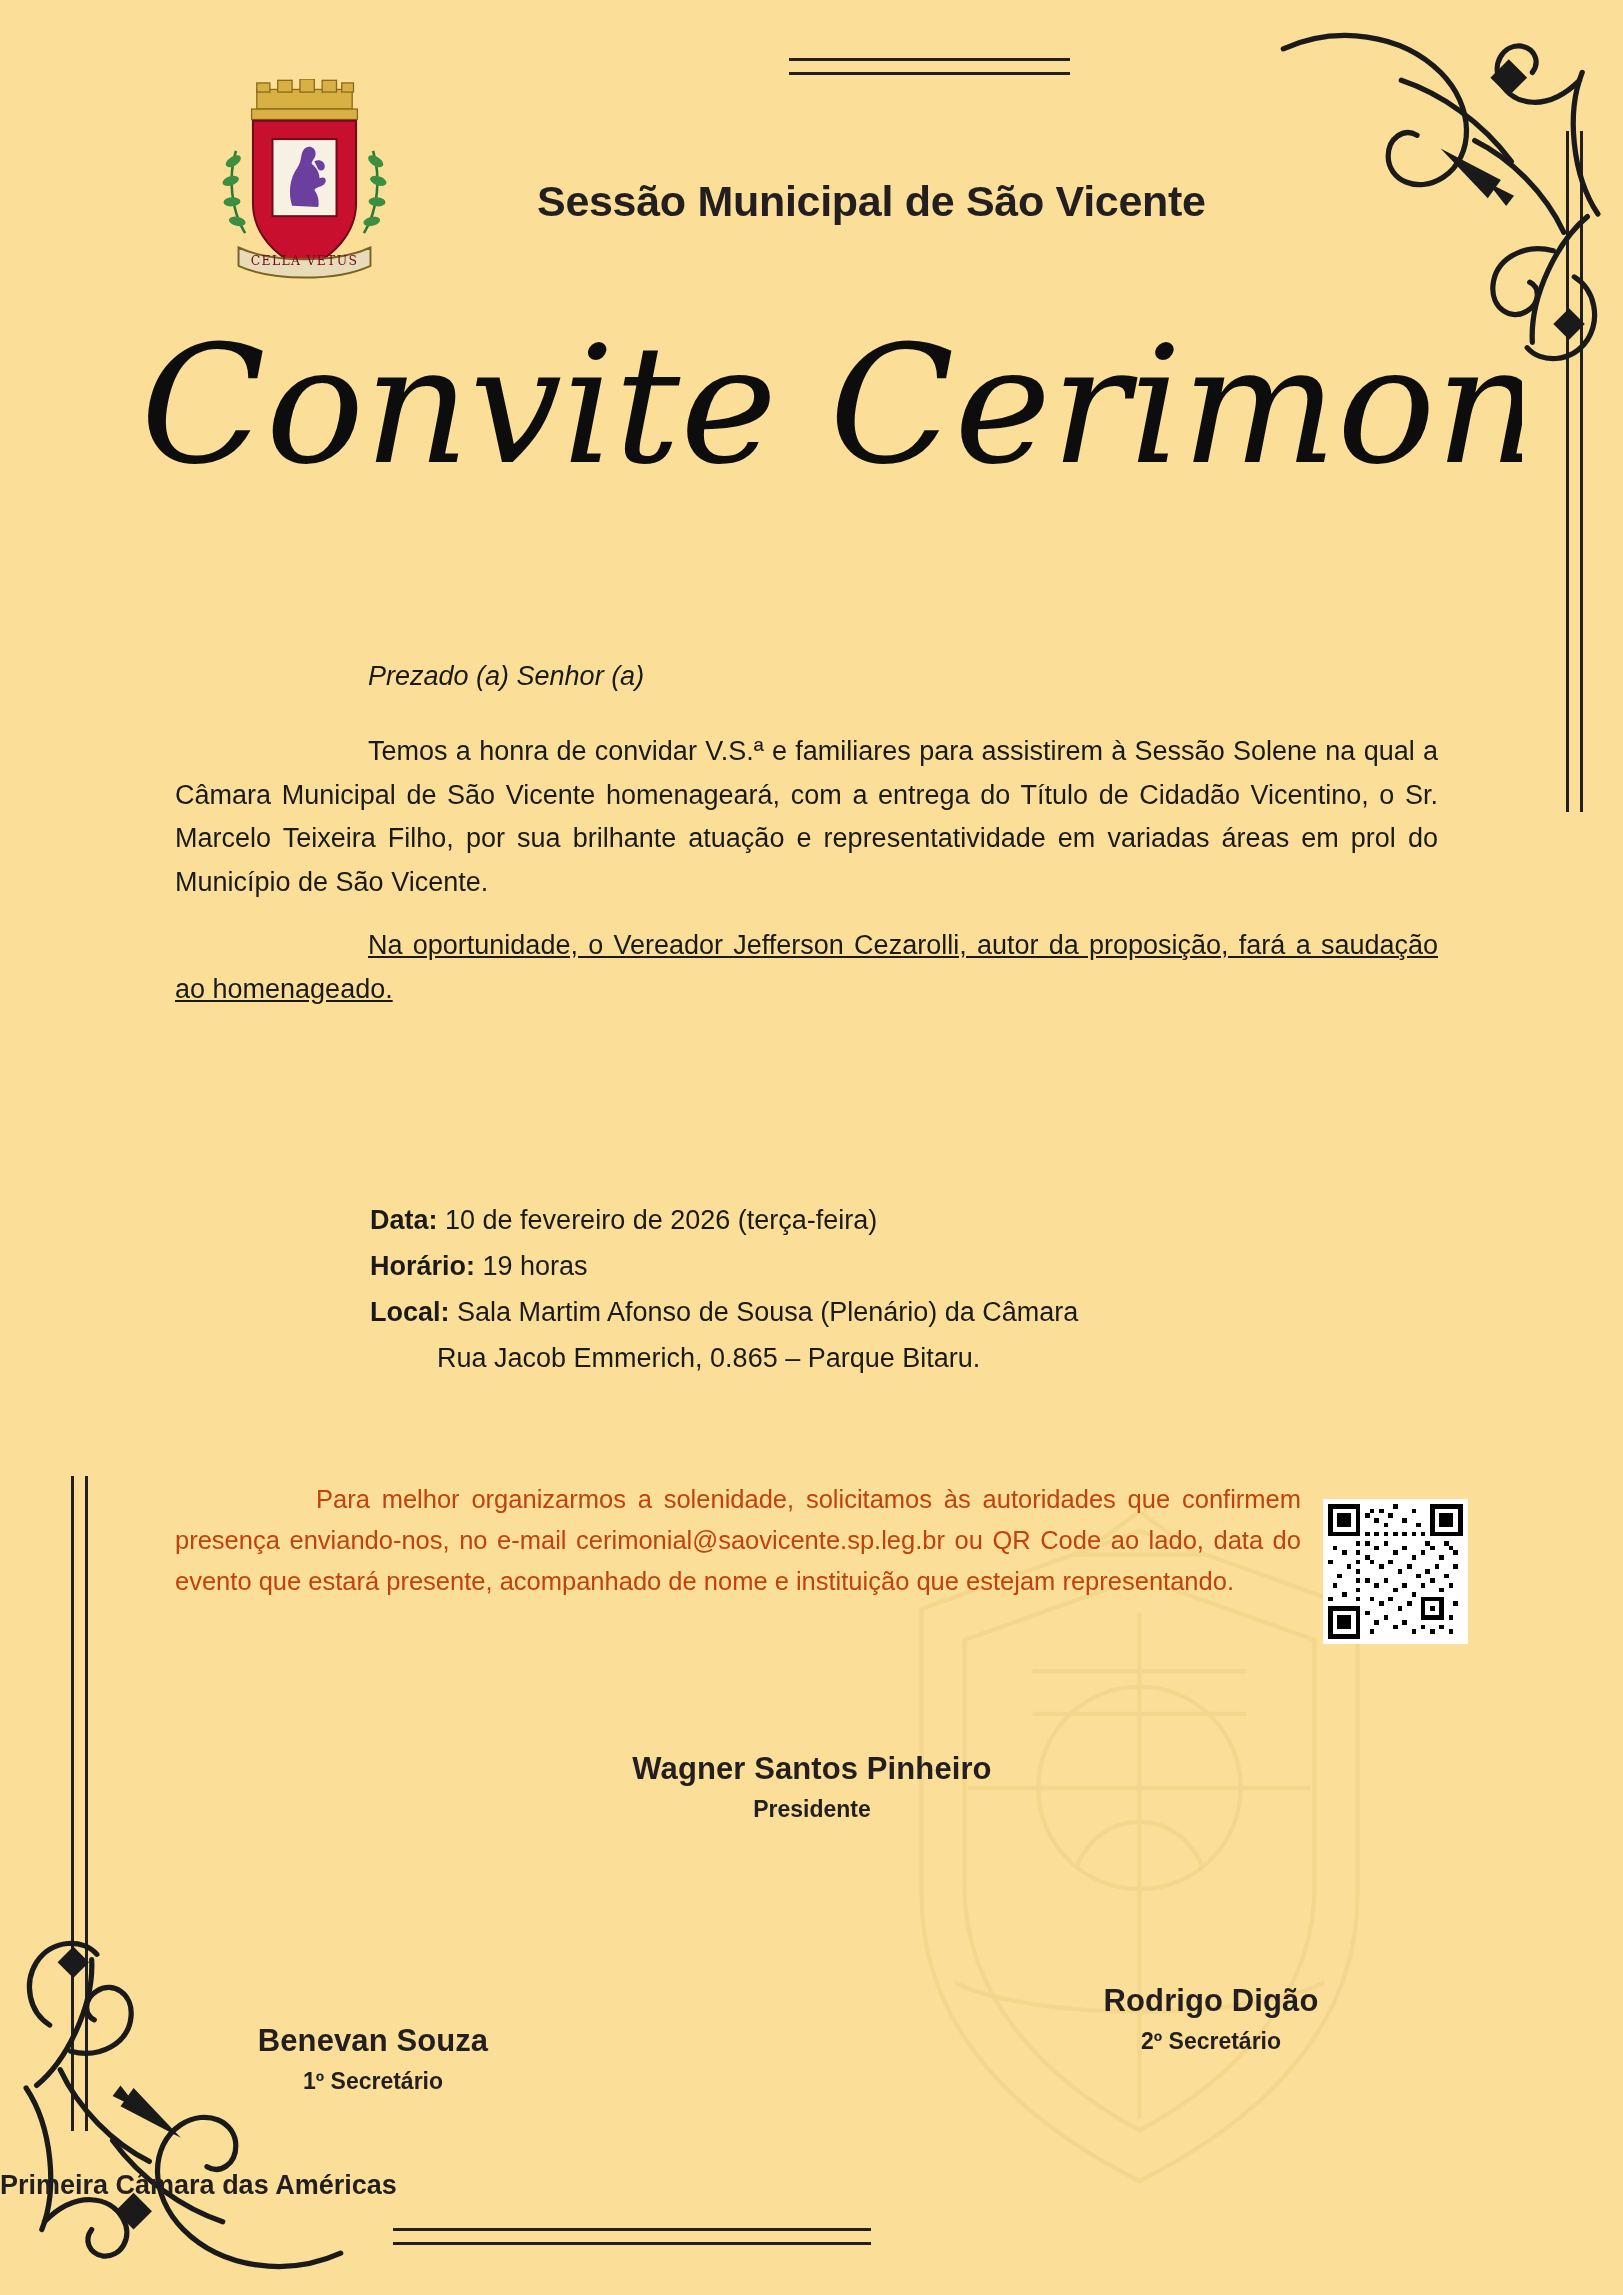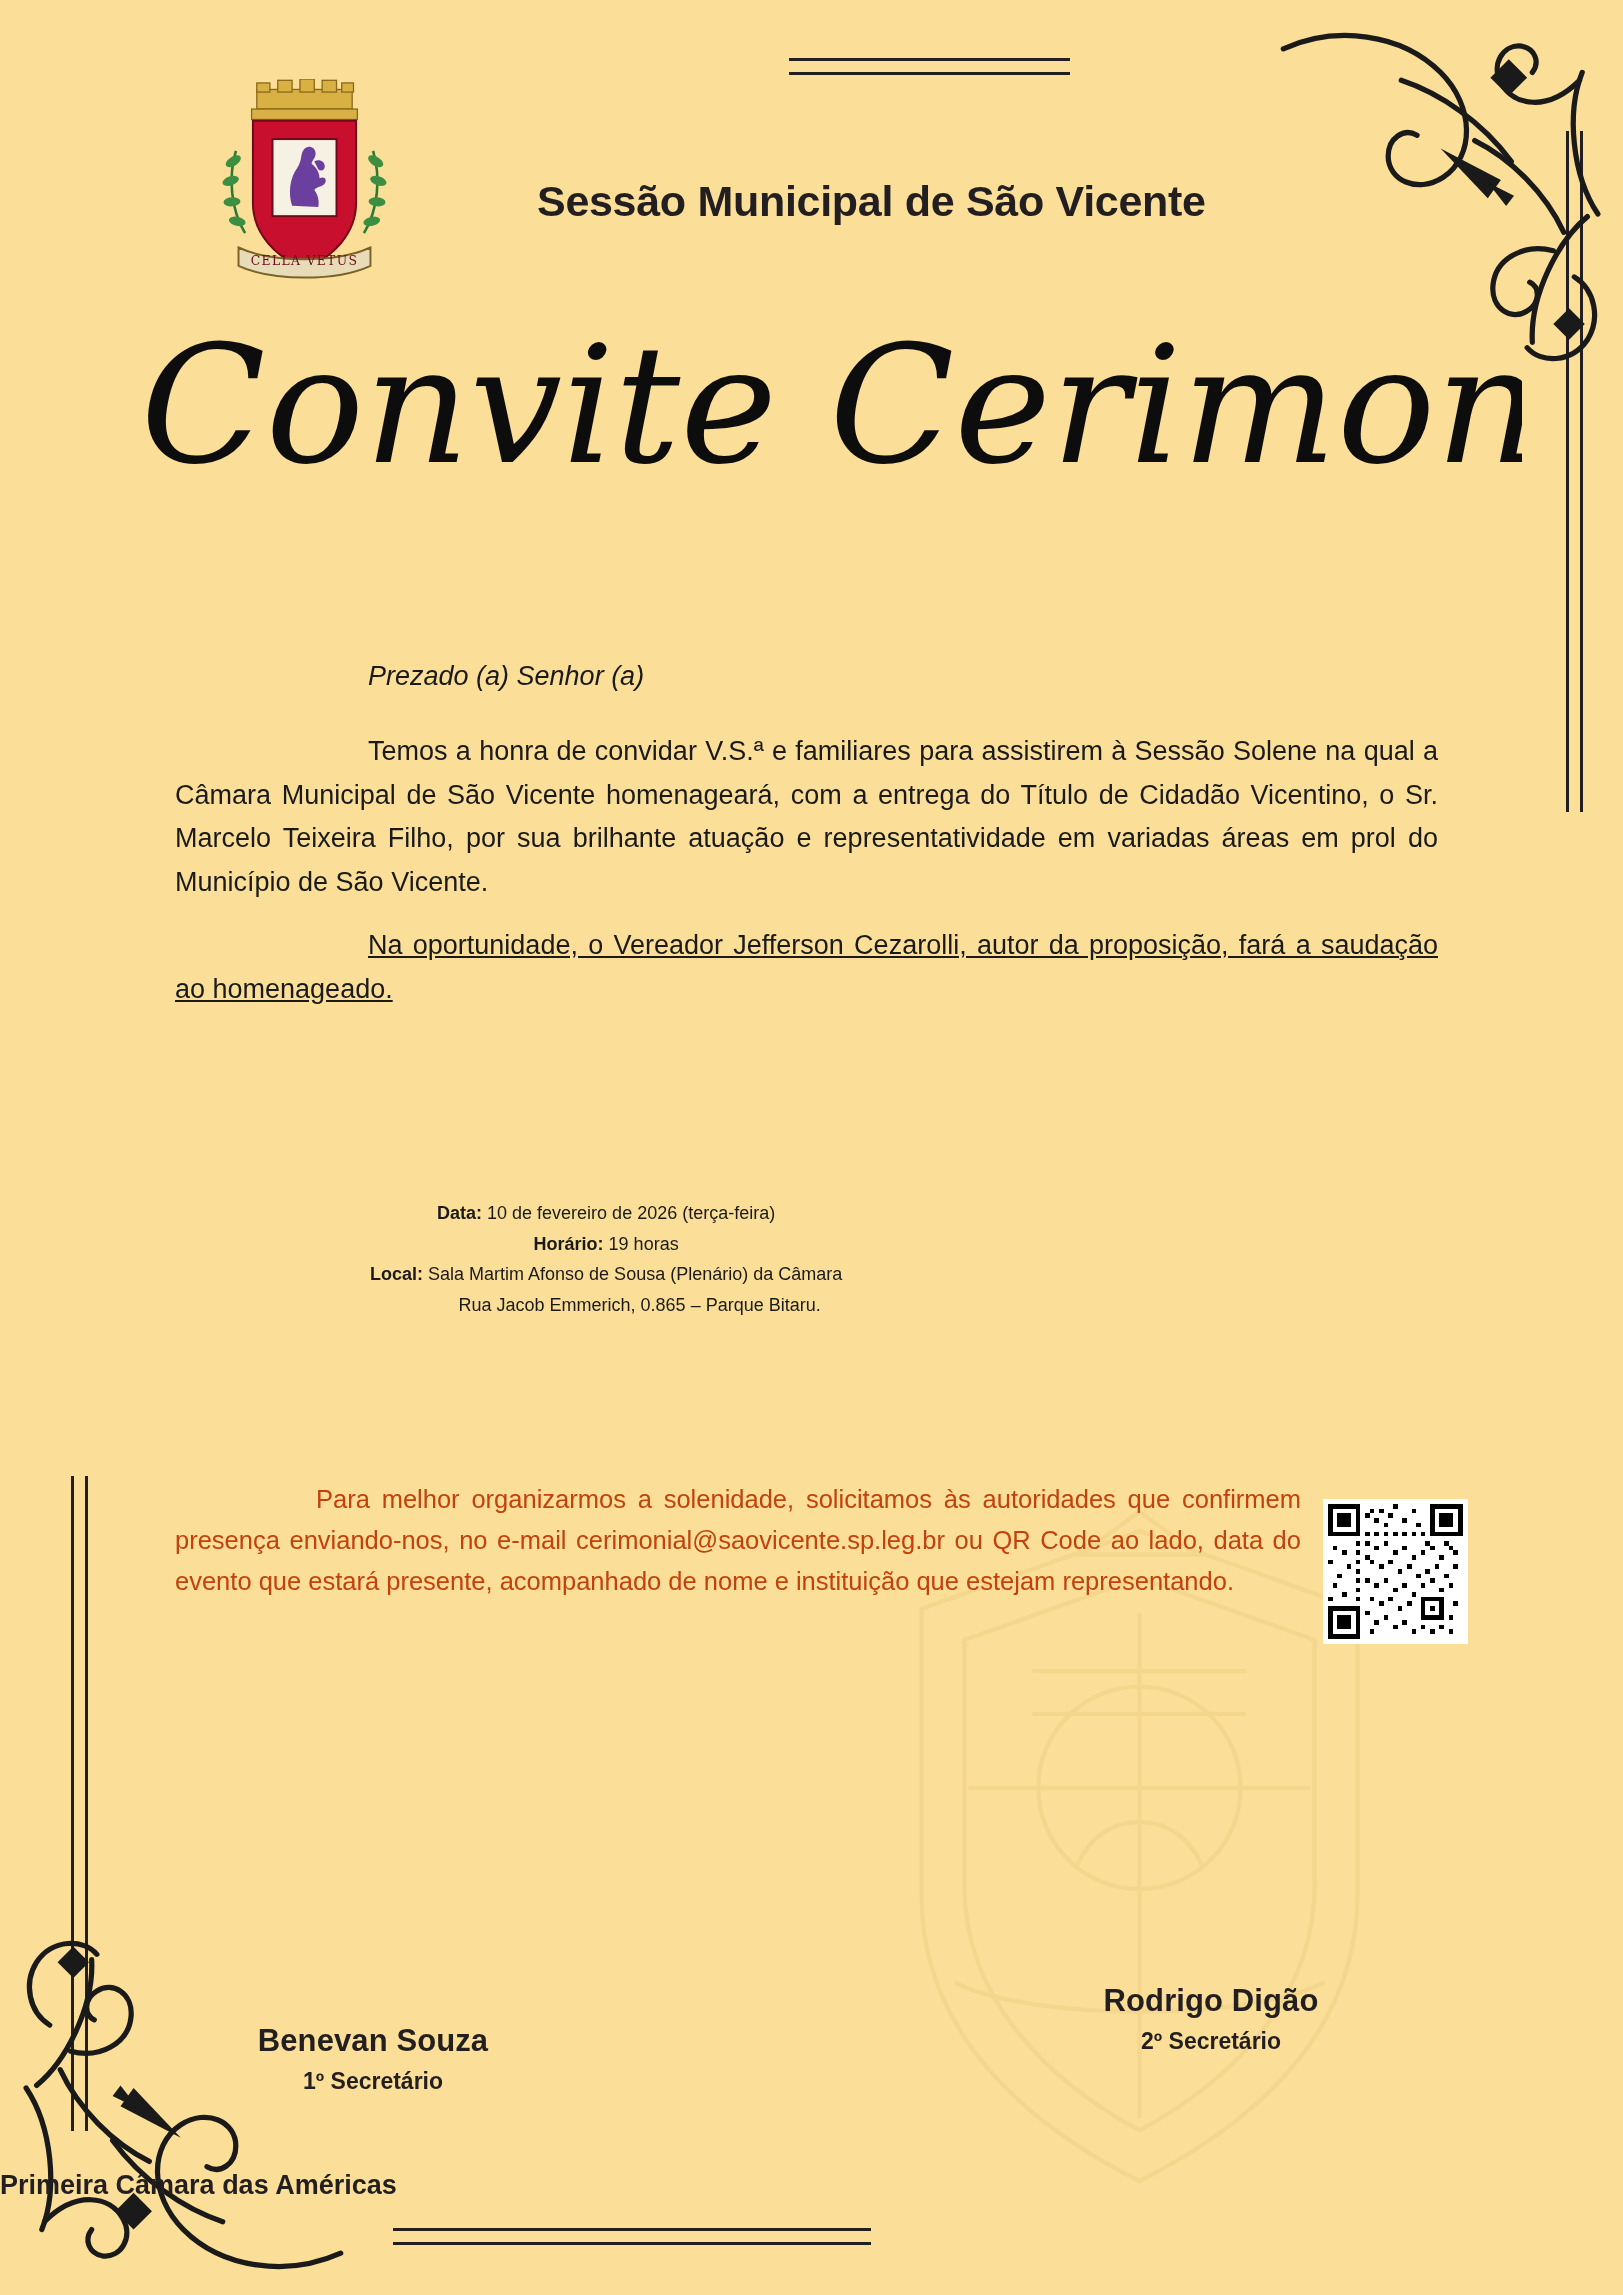--- a/index.html
+++ b/index.html
@@ -113,24 +113,23 @@
     margin: 0 0 3.9px 0;
     text-indent: 193px;
   }
   p.para + p.para { margin-top: 19px; text-decoration: underline; }
 
   
   .details {
     position: absolute;
     top: 1198px;
     left: 370px;
-    font-size: 18px;
+    font-size: 27px;
     color: #1a1a1a;
     line-height: 1.70;
-    text-align: center;
   }
   .details b { font-weight: bold; }
   .details .addr { padding-left: 67px; display: block; }
 
   
   .confirm {
     position: absolute;
     top: 1479px;
     left: 175px;
     width: 1126px;
@@ -435,20 +434,24 @@
         <rect x="27" y="21" width="1" height="1"></rect>
           <rect x="26" y="27" width="1" height="1"></rect>
         <rect x="8" y="11" width="1" height="1"></rect>
           <rect x="21" y="8" width="1" height="1"></rect>
         <rect x="25" y="8" width="1" height="1"></rect>
           <rect x="27" y="10" width="1" height="1"></rect>
       </g>
     </svg>
   </div>
 
+  <div class="sig sig-president">
+    <div class="name">Wagner Santos Pinheiro</div>
+    <div class="role">Presidente</div>
+  </div>
 
   <div class="sig sig-first">
     <div class="name">Benevan Souza</div>
     <div class="role">1º Secretário</div>
   </div>
 
   <div class="sig sig-second">
     <div class="name">Rodrigo Digão</div>
     <div class="role">2º Secretário</div>
   </div>

